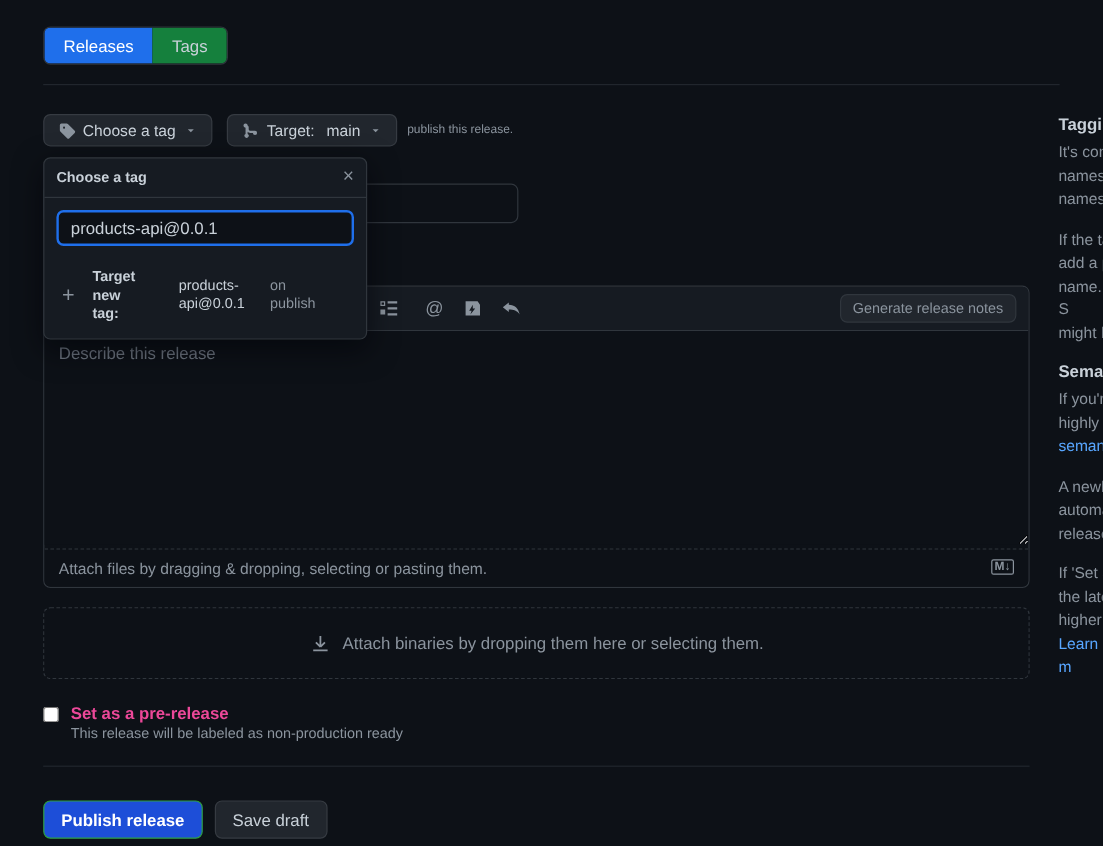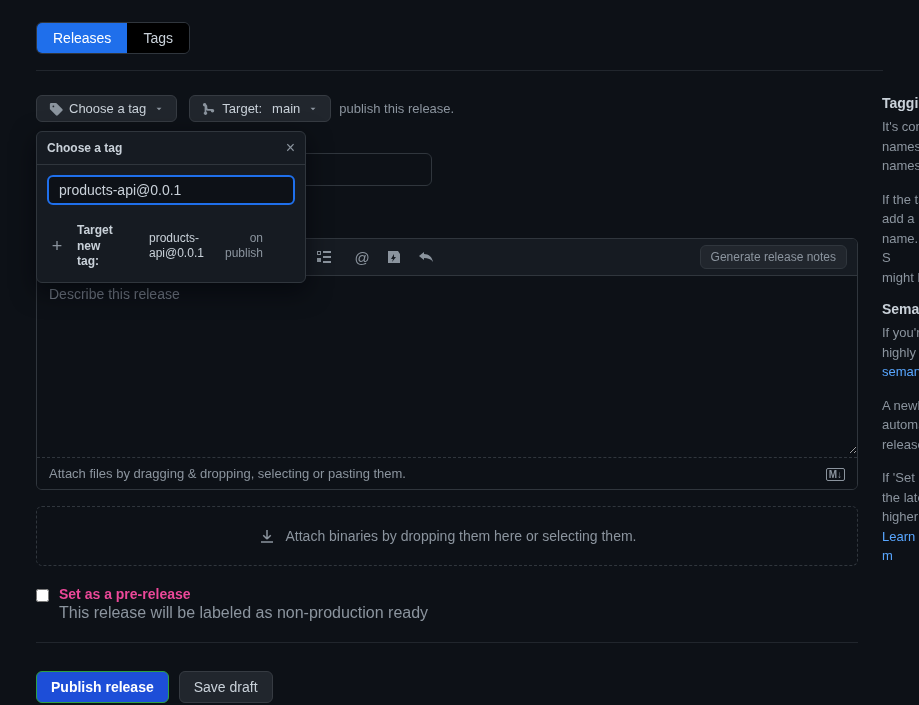--- a/index.html
+++ b/index.html
@@ -18,21 +18,21 @@
     border: 1px solid #30363d;
     border-radius: 6px;
     overflow: hidden;
     margin-top: 22px;
   }
   .tab {
     padding: 7px 16px;
     font-size: 14px;
     font-weight: 500;
     cursor: pointer;
-    background: #000000;
+    background: #15803d;
     color: #c9d1d9;
     border: none;
   }
   .tab.active { background: #1f6feb; color: #fff; }
   .divider { border: none; border-top: 1px solid #21262d; margin-top: 16px; }
   .main-row { display: flex; gap: 24px; margin-top: 24px; }
   .left { flex: 0 0 822px; position: relative; }
   .right { flex: 1; padding-top: 0; }
   .btn {
     display: inline-flex;
@@ -43,21 +43,21 @@
     border: 1px solid #363b42;
     border-radius: 6px;
     color: #c9d1d9;
     font-size: 13px;
     font-weight: 500;
     cursor: pointer;
   }
   .btn svg { fill: #8b949e; }
   .btn .caret { margin-left: 2px; }
   .row1 { display: flex; gap: 12px; align-items: center; }
-  .hint { color: #8b949e; font-size: 13px; margin-left: 4px; }
+  .hint { color: #8b949e; font-size: 10px; margin-left: 4px; }
   .popover {
     position: absolute;
     top: 36px;
     left: 0;
     width: 270px;
     background: #161b22;
     border: 1px solid #30363d;
     border-radius: 6px;
     box-shadow: 0 8px 24px rgba(1,4,9,0.6);
     z-index: 10;
@@ -93,21 +93,21 @@
     color: #c9d1d9;
   }
   .create-row .plus {
     width: 20px; height: 20px;
     display:flex;align-items:center;justify-content:center;
     color:#8b949e;font-size:18px;font-weight:400;
   }
   .create-row .col { display:flex;flex-direction:column;line-height:1.3;}
   .create-row .col1 { font-weight:600; width:62px;}
   .create-row .col2 { font-weight:400; width:66px;}
-  .create-row .col3 { color:#8b949e;text-align:right; }
+  .create-row .col3 { color:#8b949e; }
   .title-input {
     margin-top: 50px;
     width: 396px;
     height: 33px;
     background: #0d1117;
     border: 1px solid #30363d;
     border-radius: 6px;
     position: absolute;
     top: 8px;
     left: 0;
@@ -142,21 +142,21 @@
     padding:10px 12px;
     color:#7dd3fc;
     font-size:14px;
     font-family:inherit;
     outline:none;
   }
   .textarea::placeholder { color:#6e7681; }
   .attach-bar {
     display:flex;
     justify-content:space-between;
-    align-items:flex-end;
+    align-items:flex-start;
     padding:8px 12px;
     border-top:1px dashed #30363d;
     background:#0d1117;
     font-size:13px;
     color:#8b949e;
   }
   .md-icon { font-size:10px;font-weight:700;border:1px solid #8b949e;padding:0 2px;border-radius:2px;color:#8b949e;}
   .dropzone {
     margin-top:16px;
     border:1px dashed #30363d;
@@ -166,21 +166,21 @@
     align-items:center;
     justify-content:center;
     gap:10px;
     color:#8b949e;
     font-size:14px;
   }
   .dropzone svg { stroke:#8b949e; fill:none;}
   .checkbox-row { margin-top:20px; display:flex; align-items:flex-start; gap:10px;}
   .checkbox-row input { margin-top:3px; width:13px;height:13px; accent-color:#21262d;}
   .checkbox-label { font-weight:600; font-size:14px; color:#ec4899;}
-  .checkbox-desc { font-size:16px; color:#8b949e; margin-top:2px;}
+  .checkbox-desc { font-size:12px; color:#8b949e; margin-top:2px;}
   .actions { margin-top:28px; display:flex; gap:10px;}
   .btn-primary {
     background:#1d4ed8;
     border:1px solid #2ea043;
     color:#fff;
     padding:7px 14px;
     border-radius:6px;
     font-weight:600;
     font-size:14px;
     cursor:pointer;

